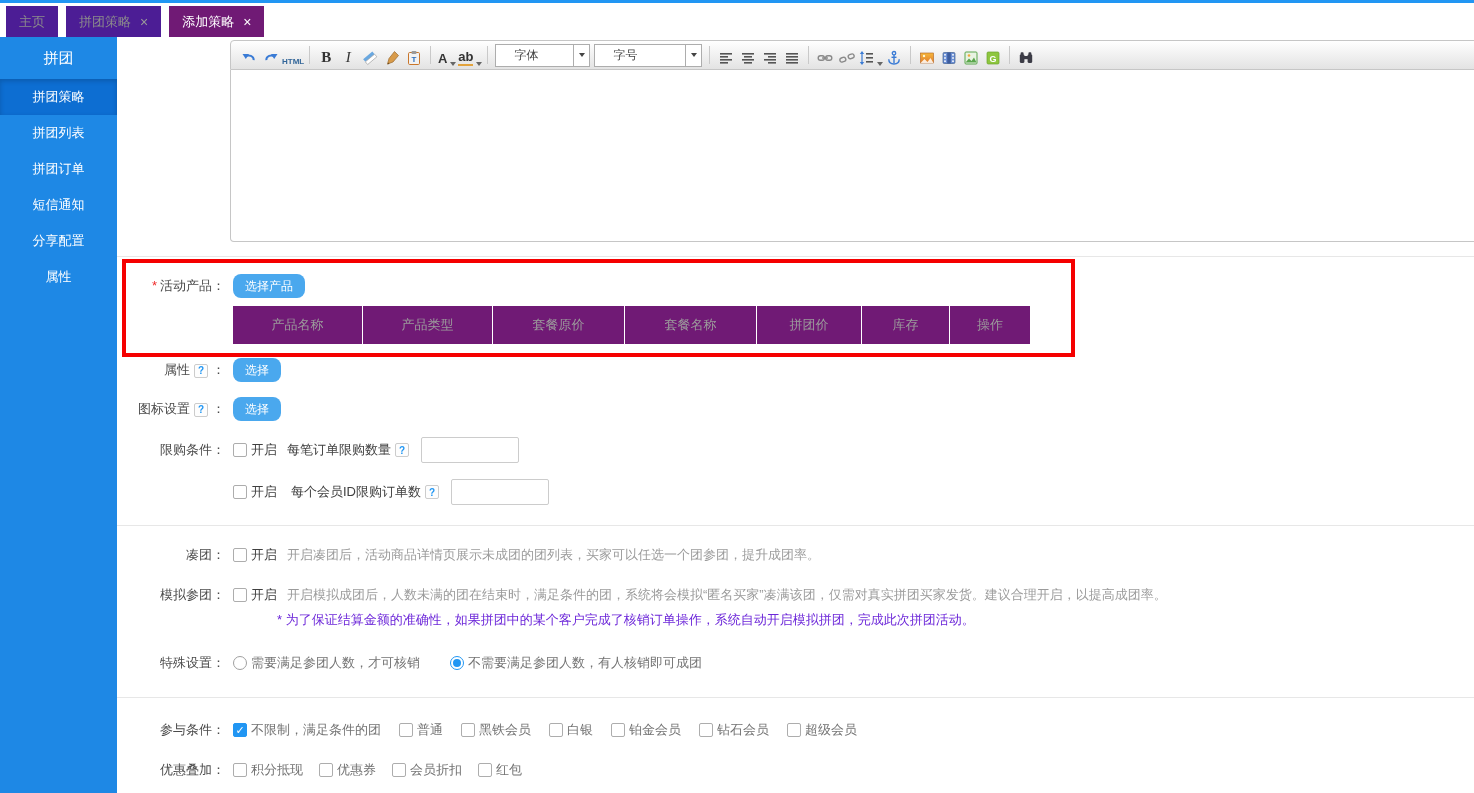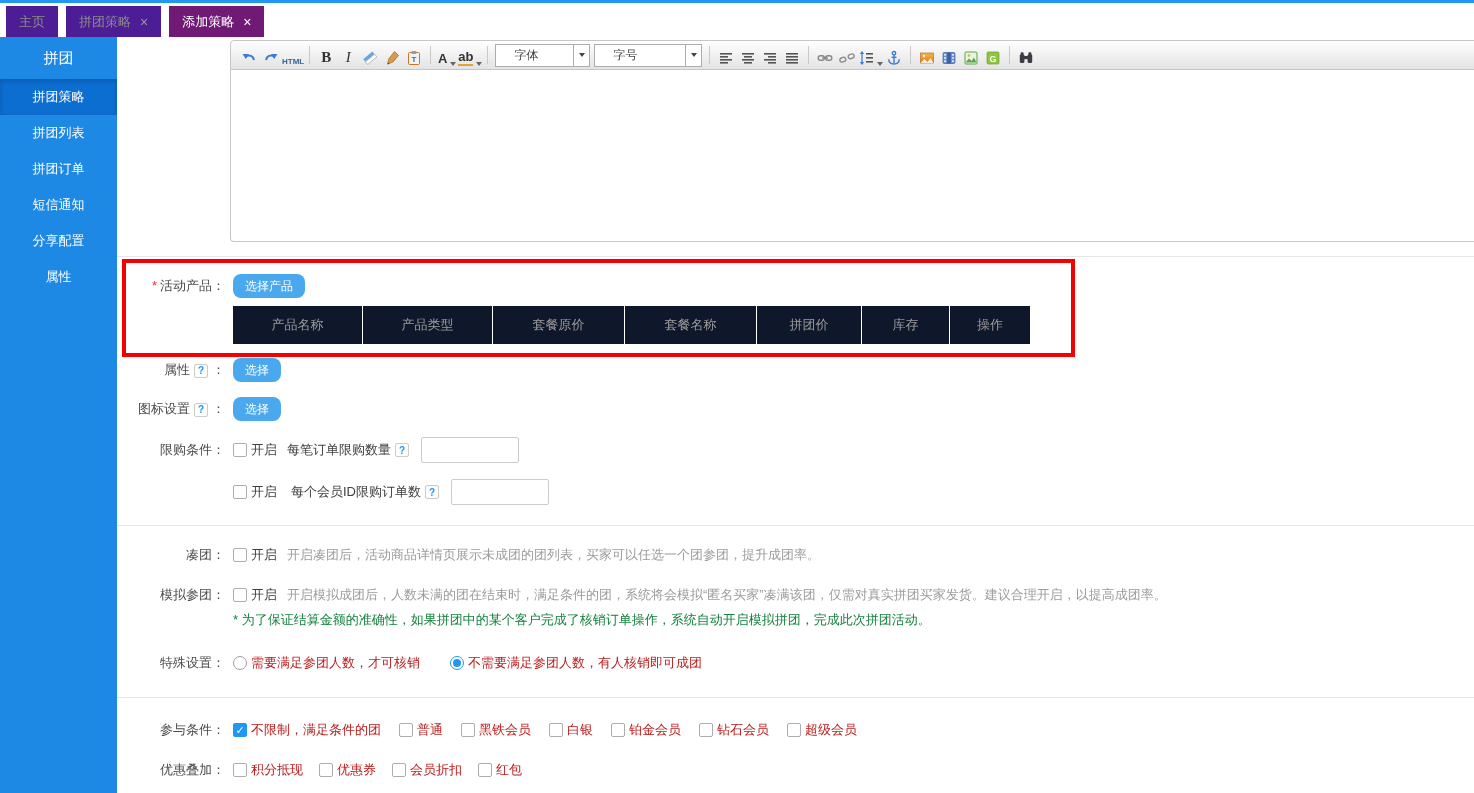--- a/index.html
+++ b/index.html
@@ -46,42 +46,42 @@
   .tb-select .sel-caret i { width:0; height:0; border-left:3.5px solid transparent;
                             border-right:3.5px solid transparent; border-top:4px solid #444; }
   
   .divider { position:absolute; left:117px; right:0; height:1px; background:#e7e7e7; }
   .row { position:absolute; left:117px; height:28px; display:flex; align-items:center; white-space:nowrap; }
   .row-label { width:108px; text-align:right; flex:none; color:#4a4a4a; }
   .row-content { margin-left:8px; display:flex; align-items:center; }
   .req-star { color:#f02b2b; margin-right:3px; }
   .btn { background:#4aa8ee; color:#fff; border:none; border-radius:8px; height:24px;
          padding:0 12px; font-size:12px; font-family:inherit; cursor:pointer; }
-  .ptable { position:absolute; left:233px; top:306px; width:797px; height:38px; display:flex; background:#0f172a; }
+  .ptable { position:absolute; left:233px; top:306px; width:797px; height:38px; display:flex; background:#701a75; }
   .ptable .th { display:flex; align-items:center; justify-content:center; color:#9c9c9c;
                 font-size:13px; border-right:1px solid #fff; }
   .ptable .th:last-child { border-right:none; }
   .red-rect { position:absolute; left:122px; top:259px; width:953px; height:98px;
               border:4px solid #f50000; pointer-events:none; z-index:5; }
   .qicon { width:14px; height:14px; border:1px solid #ccc; border-radius:2px; background:#fdfdfd;
            color:#2196f3; font-weight:bold; font-size:10px; display:inline-flex; align-items:center;
            justify-content:center; margin:0 4px; cursor:pointer; flex:none; }
   .cb { width:14px; height:14px; border:1px solid #adadad; border-radius:2px; background:#fff;
         display:inline-flex; align-items:center; justify-content:center; cursor:pointer; flex:none; }
   .cb.checked { background:#2196f3; border-color:#2196f3; color:#fff; font-size:11px; }
   .rd { width:14px; height:14px; border:1px solid #a0a0a0; border-radius:50%; background:#fff;
         display:inline-flex; align-items:center; justify-content:center; cursor:pointer; flex:none; }
   .rd.selected { border-color:#2196f3; }
   .rd.selected::after { content:""; width:8px; height:8px; border-radius:50%; background:#2196f3; }
   .toggle-text { margin-left:4px; color:#404040; cursor:pointer; }
-  .opt-text { margin-left:4px; color:#b91c1c; }
+  .opt-text { margin-left:4px; color:#737373; }
   .desc { color:#9b9b9b; margin-left:10px; }
   .text-input { width:98px; height:26px; border:1px solid #ccc; border-radius:2px; margin-left:8px;
                 font-family:inherit; }
-  .note-row { color:#15803d; }
+  .note-row { color:#6d28d9;padding-left:44px; }
   .gap30 > * + * { margin-left:30px; }
   .gap18 > .opt { margin-left:18px; } .gap18 > .opt:first-child { margin-left:0; }
   .gap16 > .opt { margin-left:16px; } .gap16 > .opt:first-child { margin-left:0; }
   .opt { display:inline-flex; align-items:center; }
 </style>
 </head>
 <body>
 
 <div class="top-strip"></div>
 <div class="tab-bar">

